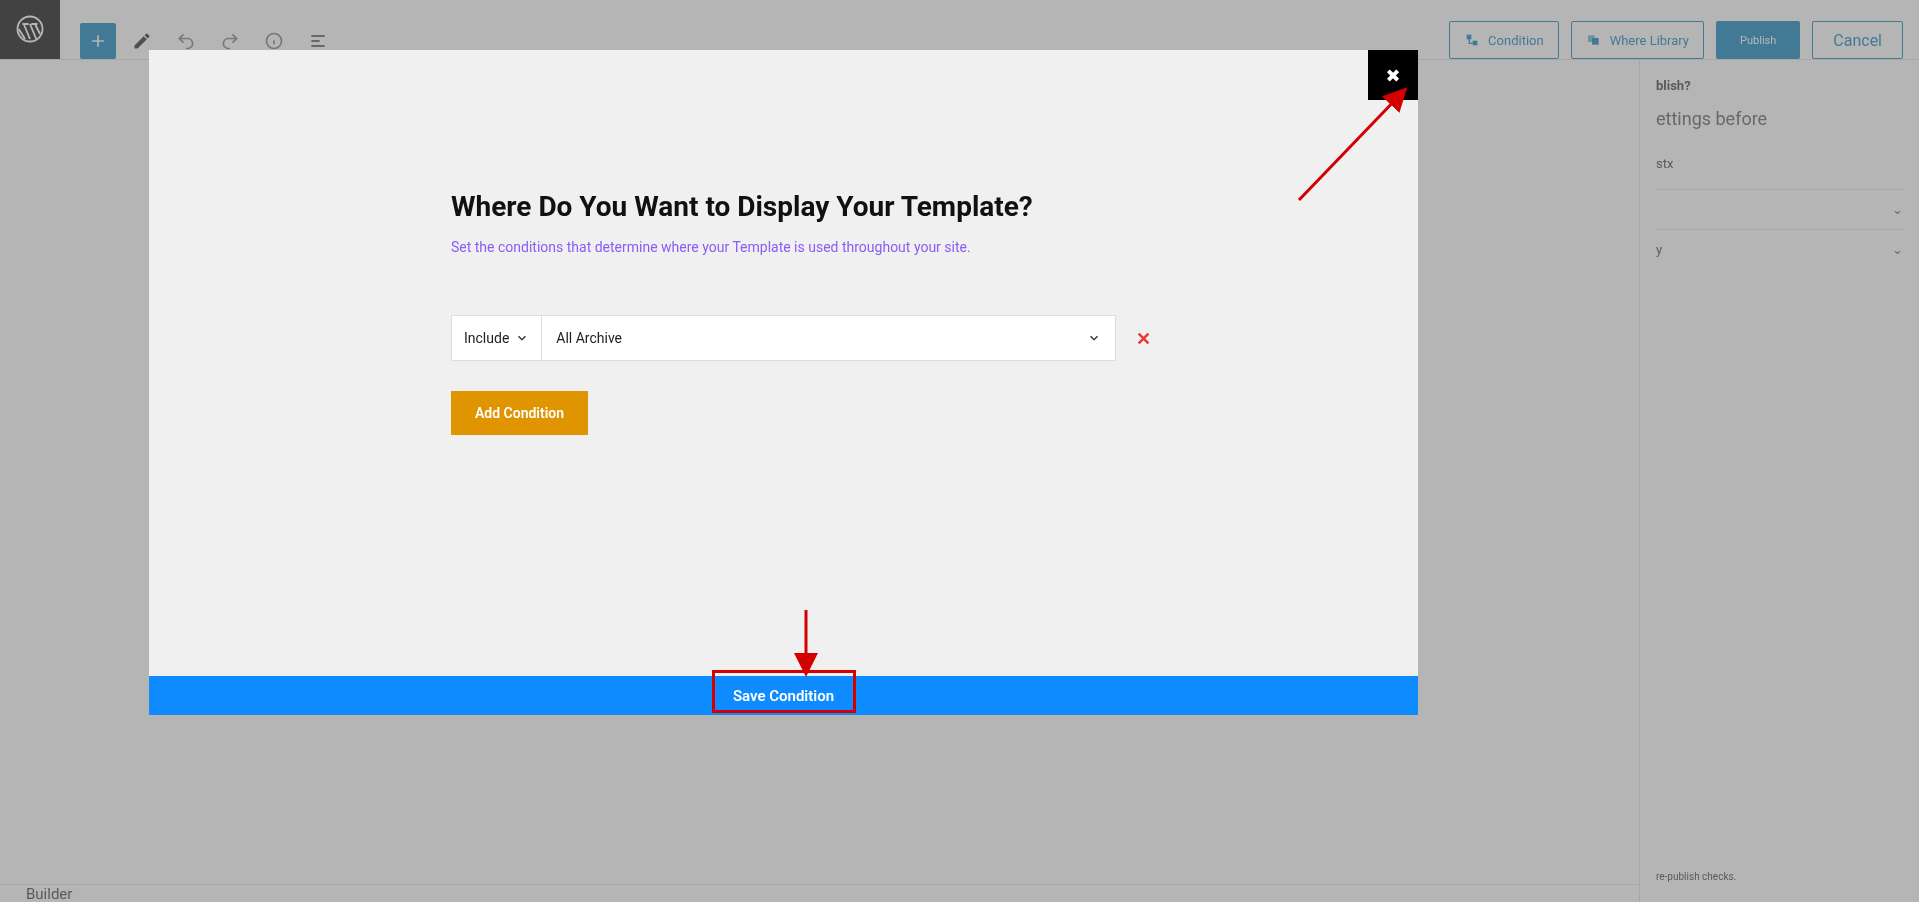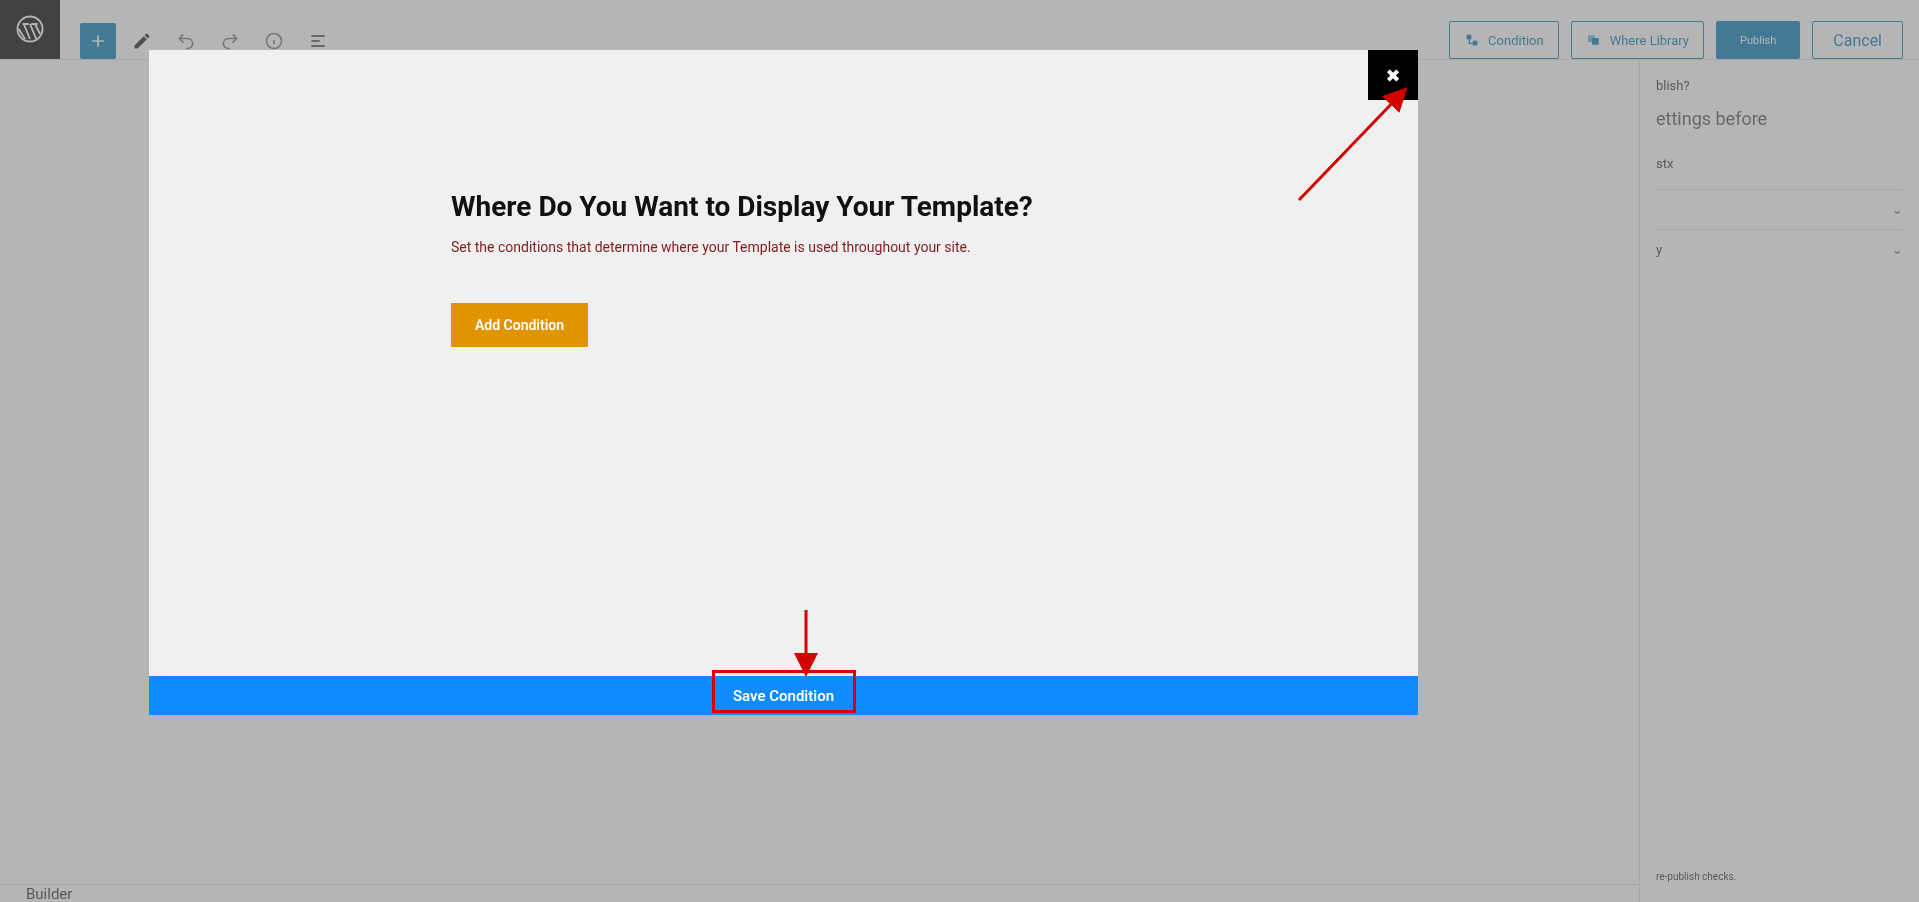--- a/index.html
+++ b/index.html
@@ -14,40 +14,40 @@
   .tb-btn.insert { background:#007cba; color:#fff; }
   .tb-btn.disabled { color:#777; }
   .tb-right { margin-left:auto; display:flex; align-items:center; gap:12px; padding-right: 16px; }
   .ghost-btn { height:38px; padding: 0 14px; border:1px solid #007cba; color:#007cba; background:#fff; display:flex; align-items:center; gap:8px; font-size:13px; border-radius:2px; cursor:pointer; }
   .ghost-btn svg { width:16px; height:16px; }
   .primary-btn { height:38px; padding: 0 24px; background:#007cba; color:#fff; border:none; font-size:11px; border-radius:2px; cursor:pointer; }
   .secondary-btn { height:38px; padding: 0 20px; border:1px solid #007cba; color:#007cba; background:#fff; font-size:16px; border-radius:2px; cursor:pointer; }
 
   
   .right-sidebar { position:absolute; top:60px; right:0; width:280px; bottom:0; background:#fff; border-left:1px solid #e0e0e0; padding: 18px 16px; font-size:13px; color:#333; }
-  .rs-heading { font-weight:400; font-size:13px; margin-bottom: 12px; }
+  .rs-heading { font-weight:700; font-size:13px; margin-bottom: 12px; }
   .rs-text { font-size:18px; color:#555; margin-bottom: 24px; line-height:1.5; }
   .rs-item { font-size:13px; color:#333; margin-bottom:18px; }
   .rs-section { display:flex; justify-content:space-between; align-items:center; padding:12px 0; border-top:1px solid #e0e0e0; cursor:pointer; }
   .rs-section .chev { color:#555; }
   .rs-footer { position:absolute; bottom:20px; left:16px; right:16px; font-size:10px; color:#333; cursor:pointer; }
 
   
   .editor-footer { position:absolute; bottom:0; left:0; right:280px; height:18px; background:#fff; border-top:1px solid #e0e0e0; display:flex; align-items:center; padding-left:26px; font-size:15px; color:#333; }
 
   
   .overlay { position:absolute; inset:0; background: rgba(120,120,120,0.55); }
 
   
   .modal { position:absolute; top:50px; left:149px; width:1269px; height:665px; background:#f0f0f0; display:flex; flex-direction:column; }
   .modal-close { position:absolute; top:0; right:0; width:50px; height:50px; background:#000; color:#fff; display:flex; align-items:center; justify-content:center; cursor:pointer; font-size:18px; }
   .modal-body { flex:1; padding: 140px 0 0 0; }
   .modal-content { max-width: 700px; margin: 0 0 0 302px; }
   .modal-title { font-size: 28px; font-weight: 700; color:#111; margin-bottom: 16px; }
-  .modal-subtitle { font-size: 14px; color:#7f1d1d; margin-bottom: 48px; }
+  .modal-subtitle { font-size: 14px; color:#8b5cf6; margin-bottom: 60px; }
   .condition-row { display:flex; align-items:center; gap: 0; margin-bottom: 30px; }
   .cond-include { background:#fff; height:46px; padding: 0 12px; display:flex; align-items:center; gap:6px; font-size:14px; color:#222; border:1px solid #ddd; border-right:none; cursor:pointer; }
   .cond-target { background:#fff; height:46px; flex:1; max-width:578px; padding: 0 14px; display:flex; align-items:center; justify-content:space-between; font-size:14px; color:#222; border:1px solid #ddd; cursor:pointer; }
   .cond-remove { margin-left: 20px; color:#e53935; font-size:18px; cursor:pointer; font-weight:bold; }
   .add-cond-btn { background:#e09500; color:#fff; font-weight:600; font-size:14px; padding: 14px 24px; border:none; cursor:pointer; }
   .modal-footer { height:39px; background:#0d8bff; display:flex; align-items:center; justify-content:center; }
   .save-btn { color:#fff; font-weight:600; font-size:15px; cursor:pointer; }
   .save-highlight { position:absolute; border:3px solid #d40000; width:144px; height:43px; left:563px; bottom:2px; pointer-events:none; }
 
   
@@ -145,20 +145,37 @@
 
 <div class="modal">
   <div class="modal-close">
     <span>✖</span>
   </div>
   <div class="modal-body">
     <div class="modal-content">
       <h1 class="modal-title">Where Do You Want to Display Your Template?</h1>
       <p class="modal-subtitle">Set the conditions that determine where your Template is used throughout your site.</p>
 
+      <div class="condition-row">
+        <div class="cond-include">
+          <span>Include</span>
+          <svg class="chev-down" viewBox="0 0 24 24" fill="none" stroke="currentColor" stroke-width="2">
+              <path d="M6 9l6 6 6-6"></path>
+            </svg>
+        </div>
+        <div class="cond-target">
+          <span>All Archive</span>
+          <svg class="chev-down" viewBox="0 0 24 24" fill="none" stroke="currentColor" stroke-width="2">
+              <path d="M6 9l6 6 6-6"></path>
+            </svg>
+        </div>
+        <span class="cond-remove">
+          <span>✕</span>
+        </span>
+      </div>
 
       <button class="add-cond-btn">
         <span>Add Condition</span>
       </button>
     </div>
   </div>
   <div class="modal-footer">
     <div class="save-btn">
       <span>Save Condition</span>
     </div>

